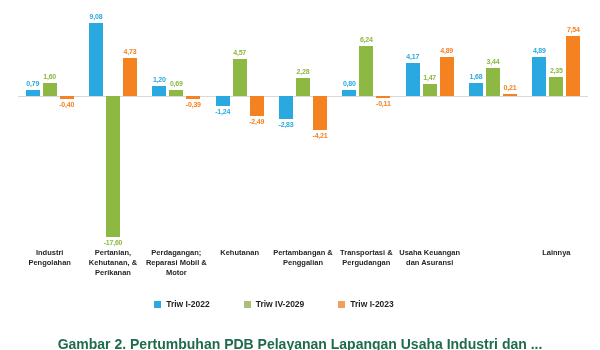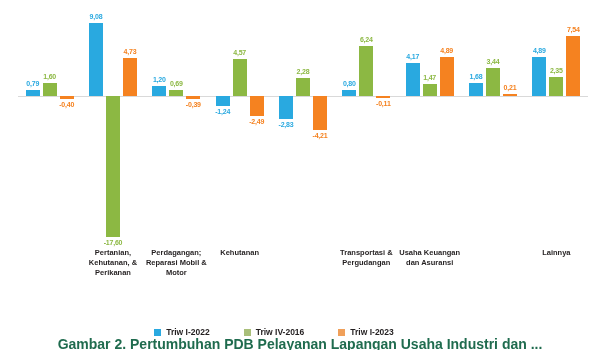--- a/index.html
+++ b/index.html
@@ -36,21 +36,21 @@
     position:absolute;left:18px;top:248px;width:570px;height:48px;
   }
   .cat{
     position:absolute;top:0;text-align:center;
     font-size:7.5px;font-weight:bold;color:#231f20;line-height:1.35;
   }
 
   
   #legend{
     position:absolute;left:0;top:299px;width:548px;
-    display:flex;justify-content:center;align-items:center;gap:34px;margin-top:28px;
+    display:flex;justify-content:center;align-items:center;gap:34px;
   }
   .leg-item{display:flex;align-items:center;gap:5px;}
   .leg-swatch{width:7px;height:7px;display:inline-block;}
   .leg-label{font-size:8.5px;font-weight:bold;color:#231f20;}
 
   
   #caption-wrap{
     position:absolute;left:0;top:336px;width:600px;height:14px;
     overflow:hidden;
   }
@@ -134,36 +134,38 @@
         <div class="bar pos" title="Triw I-2022 — Lainnya: 4,89" style="left: 7.66667px; width: 14px; height: 39.12px; background: rgb(41, 169, 224); top: 48.88px;"></div>
         <div class="val" style="color: rgb(41, 169, 224); left: -7.33333px; top: 38.88px;">4,89</div>
         <div class="bar pos" title="Triw IV-2022 — Lainnya: 2,35" style="left: 24.6667px; width: 14px; height: 18.8px; background: rgb(140, 184, 67); top: 69.2px;"></div>
         <div class="val" style="color: rgb(140, 184, 67); left: 9.66667px; top: 59.2px;">2,35</div>
         <div class="bar pos" title="Triw I-2023 — Lainnya: 7,54" style="left: 41.6667px; width: 14px; height: 60.32px; background: rgb(245, 130, 32); top: 27.68px;"></div>
         <div class="val" style="color: rgb(245, 130, 32); left: 26.6667px; top: 17.68px;">7,54</div>
       </div>
     </div>
 
   <div id="cats">
+      <div class="cat" style="left: 0px; width: 63.3333px;">Industri Pengolahan</div>
       <div class="cat" style="left: 63.3333px; width: 63.3333px;">Pertanian, Kehutanan, &amp; Perikanan</div>
       <div class="cat" style="left: 126.667px; width: 63.3333px;">Perdagangan; Reparasi Mobil &amp; Motor</div>
       <div class="cat" style="left: 190px; width: 63.3333px;">Kehutanan</div>
+      <div class="cat" style="left: 253.333px; width: 63.3333px;">Pertambangan &amp; Penggalian</div>
       <div class="cat" style="left: 316.667px; width: 63.3333px;">Transportasi &amp; Pergudangan</div>
       <div class="cat" style="left: 380px; width: 63.3333px;">Usaha Keuangan dan Asuransi</div>
       <div class="cat" style="left: 506.667px; width: 63.3333px;">Lainnya</div>
     </div>
 
   <div id="legend">
       <div class="leg-item">
         <span class="leg-swatch" style="background: rgb(41, 169, 224);"></span>
         <span class="leg-label">Triw I-2022</span>
       </div>
       <div class="leg-item">
         <span class="leg-swatch" style="background: rgb(169, 191, 122);"></span>
-        <span class="leg-label">Triw IV-2016</span>
+        <span class="leg-label">Triw IV-2029</span>
       </div>
       <div class="leg-item">
         <span class="leg-swatch" style="background: rgb(240, 160, 90);"></span>
         <span class="leg-label">Triw I-2023</span>
       </div>
     </div>
 
   <div id="caption-wrap">
     <div id="caption">Gambar 2. Pertumbuhan PDB Pelayanan Lapangan Usaha Industri dan ...</div>
   </div>

